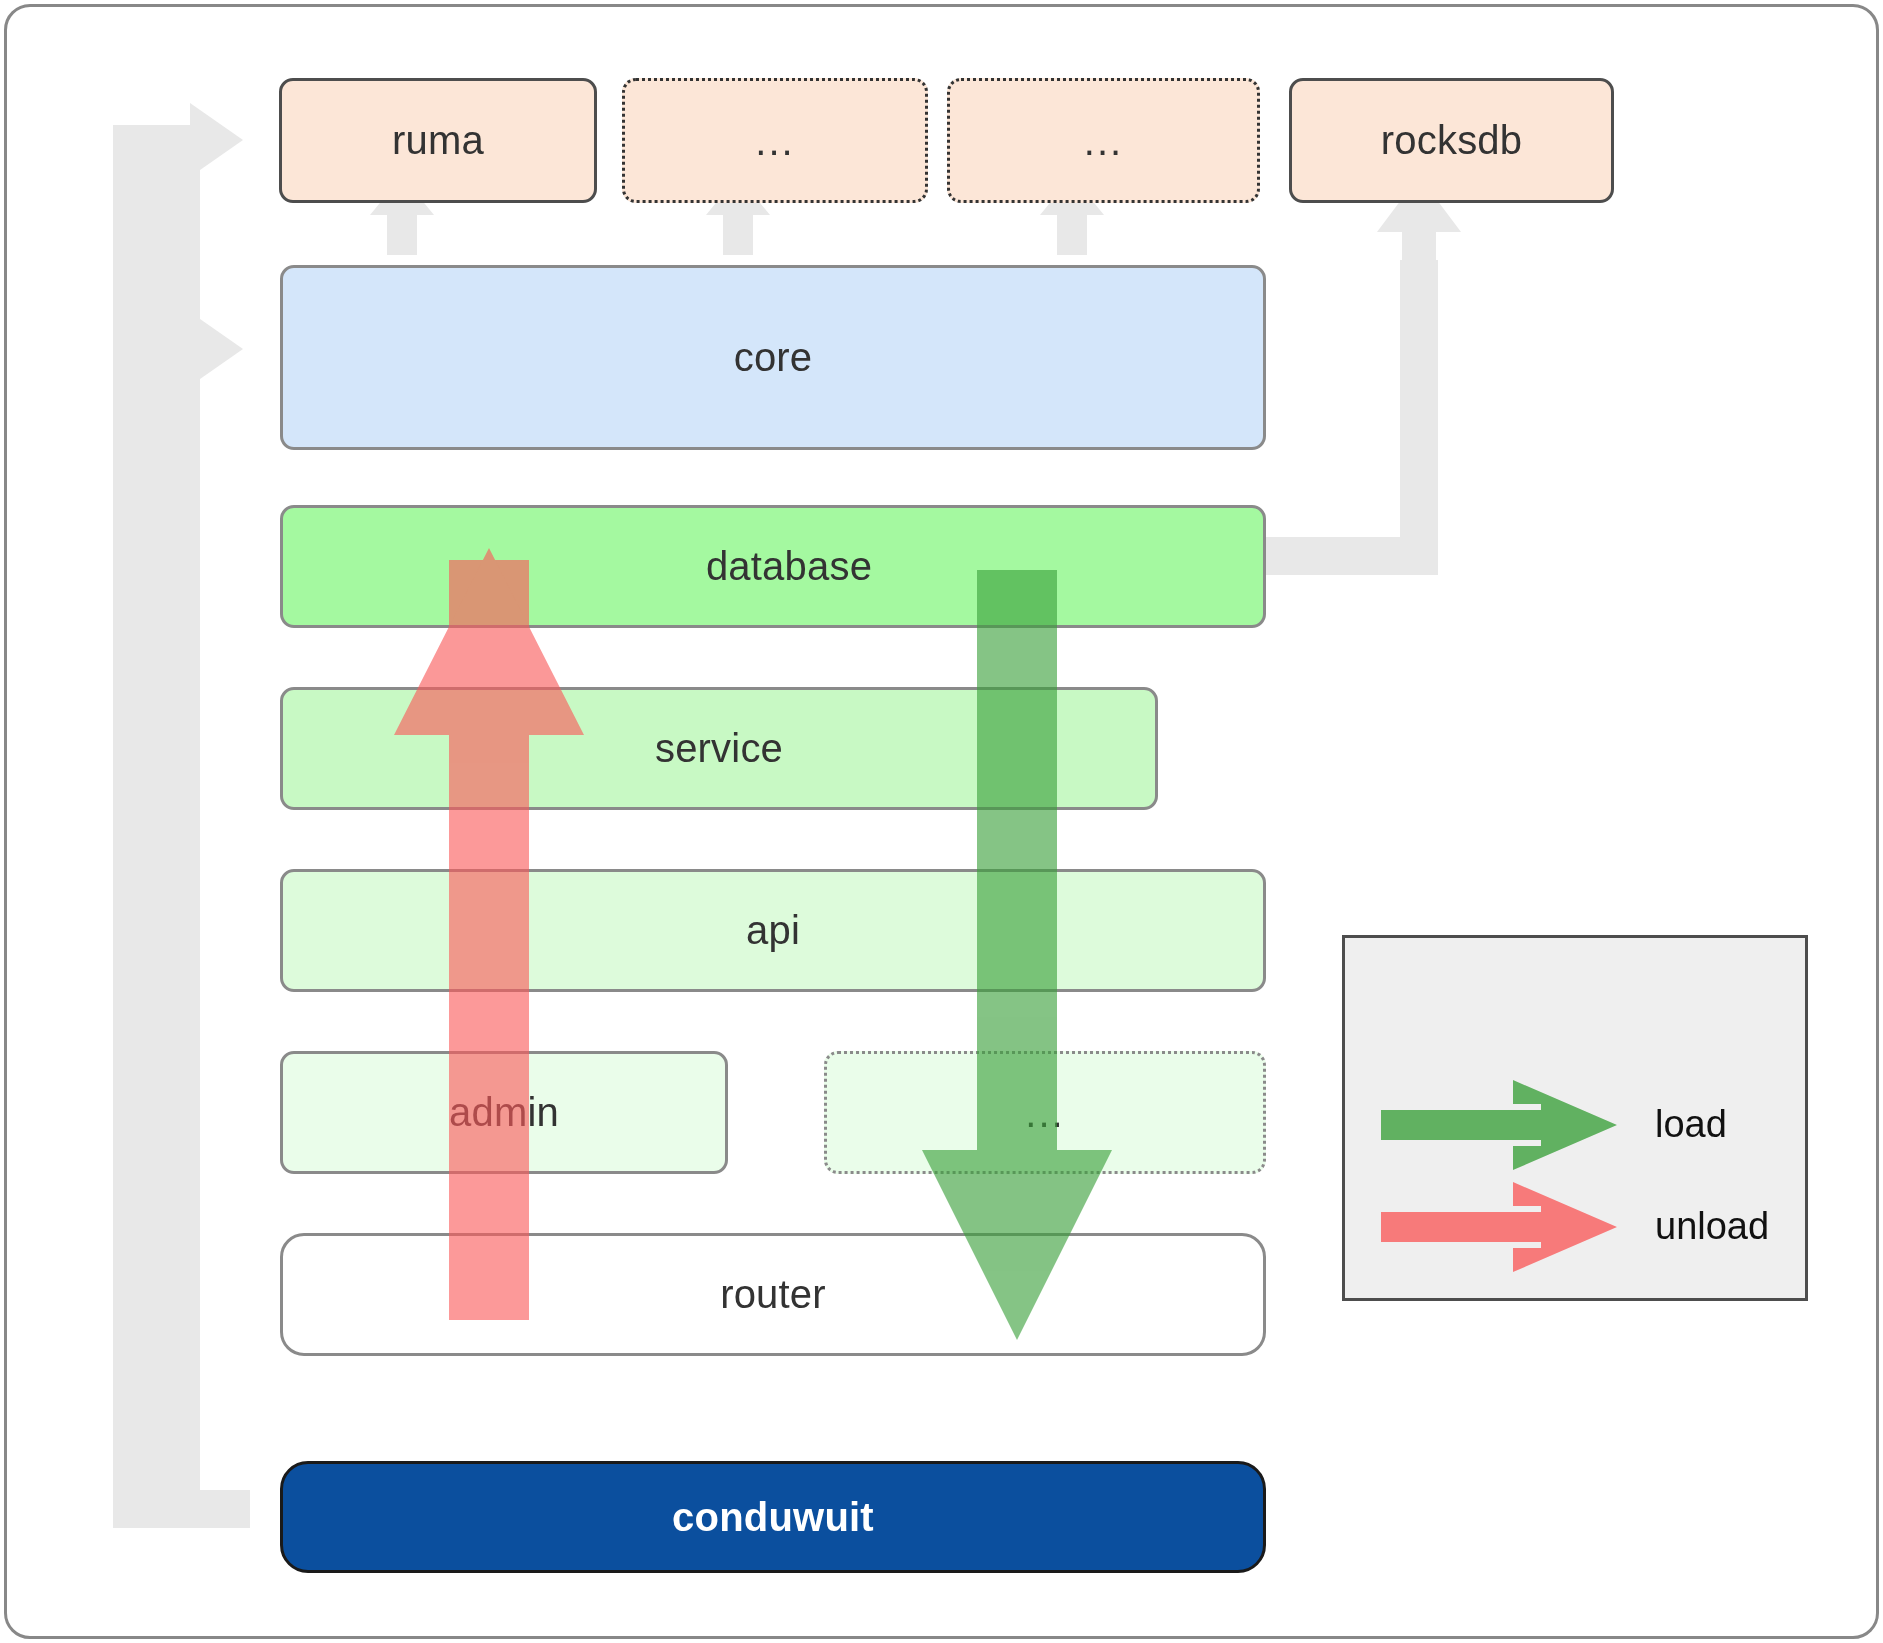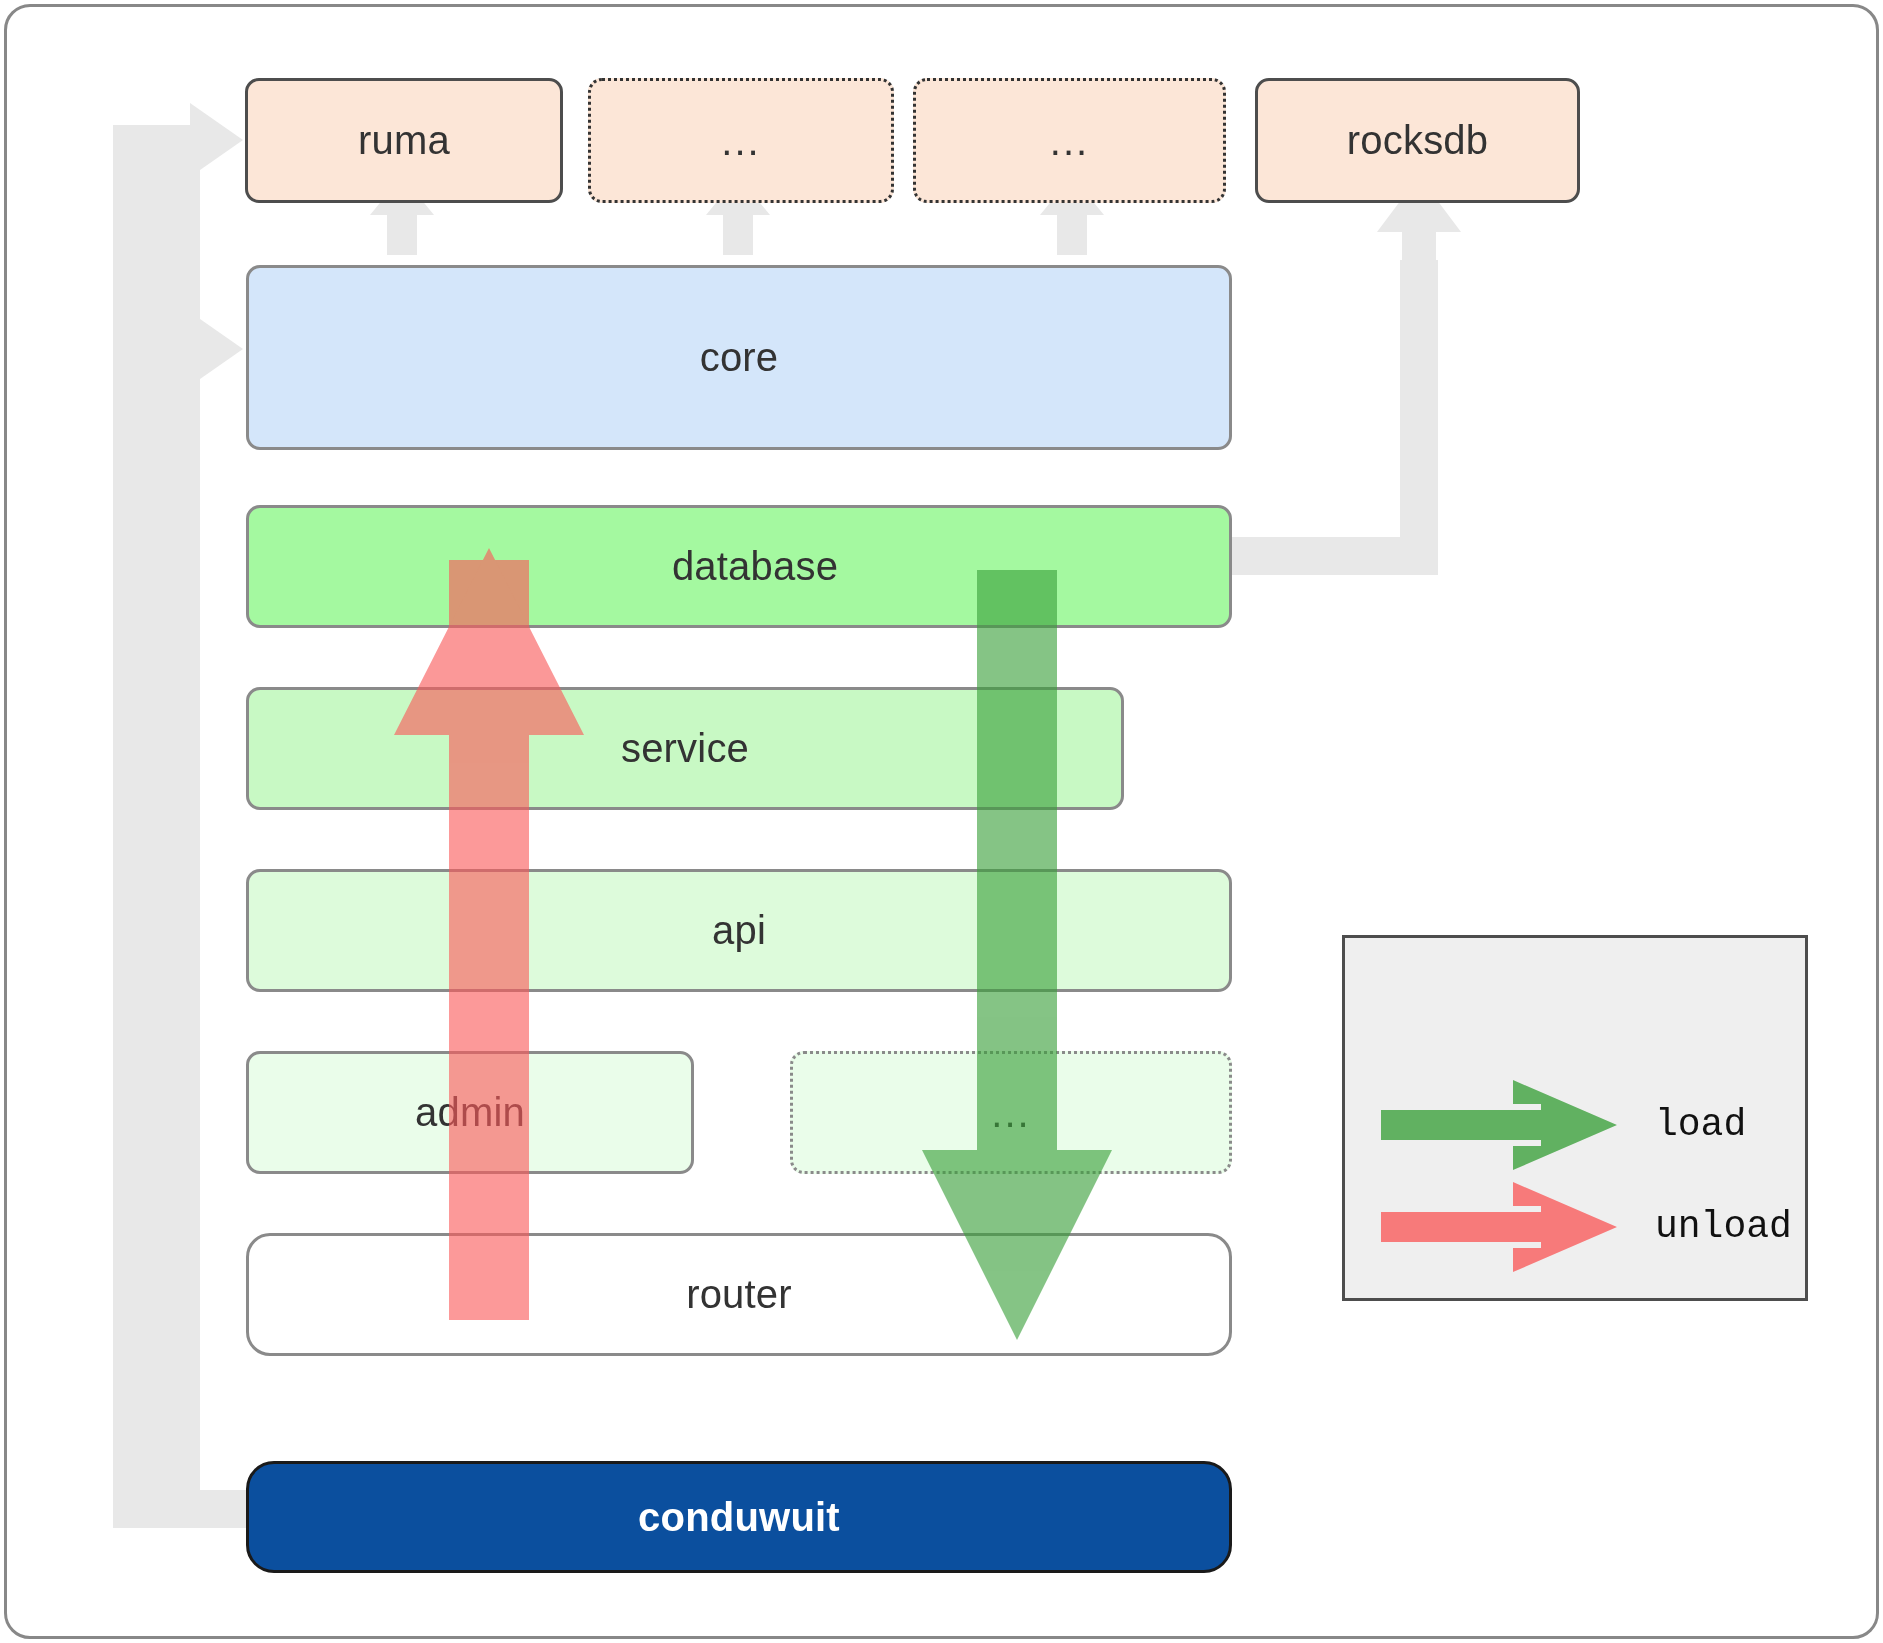--- a/index.html
+++ b/index.html
@@ -43,20 +43,21 @@
     box-sizing: border-box;
     display: flex;
     align-items: center;
     justify-content: center;
     border-radius: 14px;
     color: #333333;
     font-size: 40px;
     font-family: "Liberation Sans", sans-serif;
     letter-spacing: 0.2px;
     text-align: center;
+    margin-left: 34px;
   }
   .node .dots {
     font-size: 40px;
     letter-spacing: 2px;
     line-height: 0.6;
   }
   
   .dep {
     background: #fce6d7;
     border: 3px solid #4d4d4d;
@@ -97,21 +98,20 @@
     width: 100%;
     text-align: center;
     top: 42px;
     font-size: 42px;
     color: #111111;
   }
   .legend-label {
     position: absolute;
     font-size: 38px;
     color: #111111;
-    font-family: Liberation Mono, monospace;
   }
   .legend-arrow {
     position: absolute;
   }
 </style>
 </head>
 <body>
 
 <div id="canvas">
   <div id="frame"></div>

